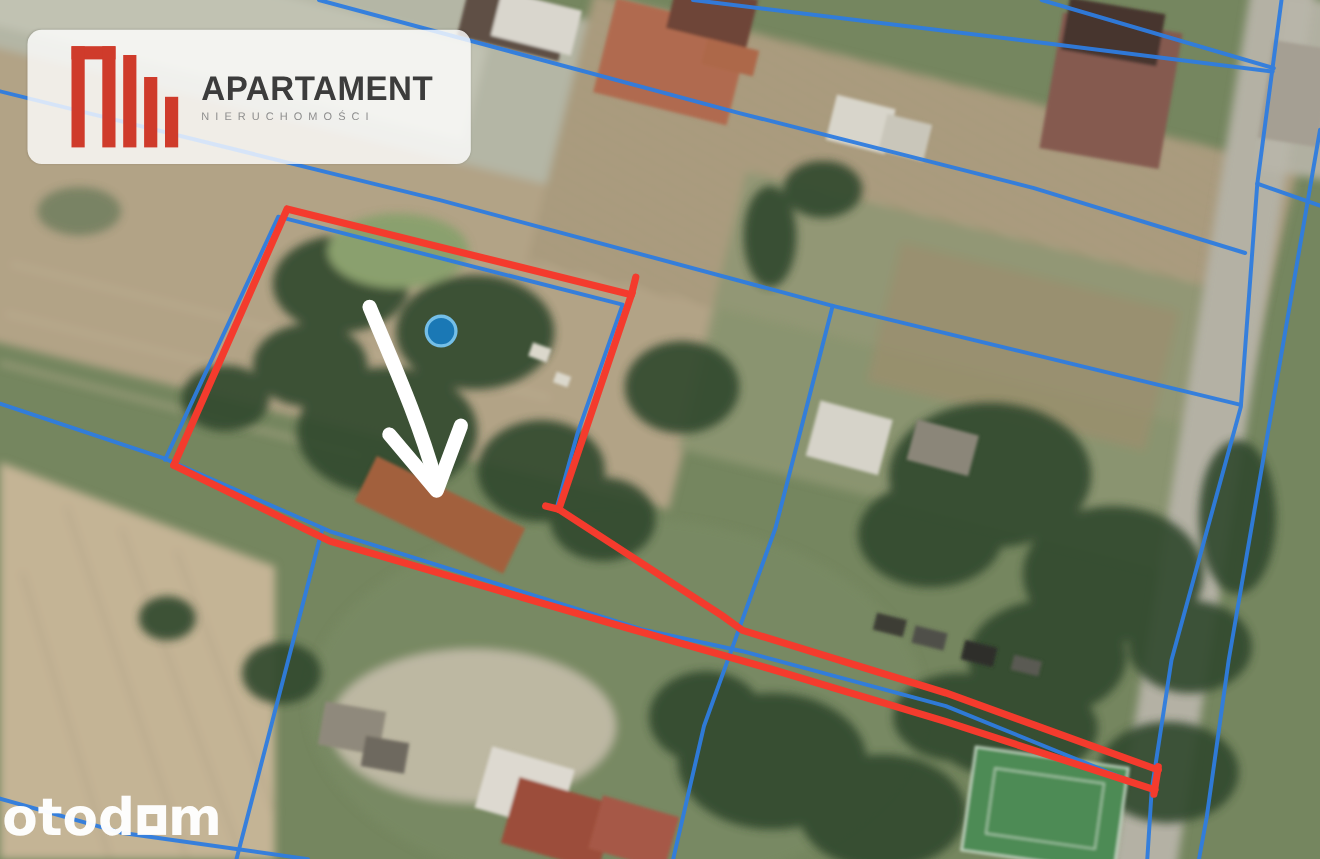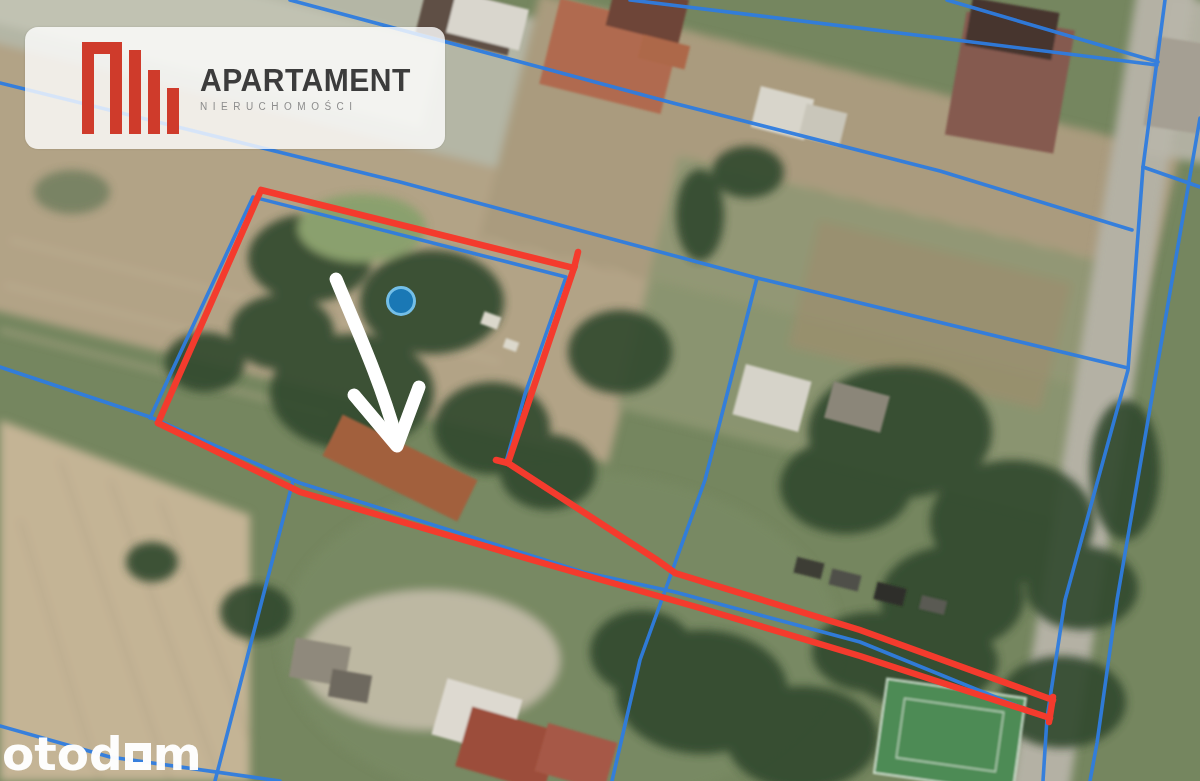--- a/index.html
+++ b/index.html
@@ -3,33 +3,33 @@
 <meta charset="utf-8">
 <style>
   html,body{margin:0;padding:0;background:#222;}
   .stage{position:relative;width:1200px;height:781px;overflow:hidden;background:#75865f;
          font-family:"Liberation Sans",sans-serif;}
   .stage svg{position:absolute;left:0;top:0;}
 
   
   .logo{position:absolute;left:25px;top:27px;width:363px;height:122px;
         background:rgba(255,255,255,.8);border-radius:13px;display:flex;align-items:center;
-        padding-left:57px;box-sizing:content-box;box-shadow:0 0 2px rgba(0,0,0,.15);}
+        padding-left:40px;box-sizing:content-box;box-shadow:0 0 2px rgba(0,0,0,.15);}
   .logo-mark{display:flex;align-items:flex-end;height:92px;gap:7px;}
   .logo-mark .frame{display:block;width:40px;height:92px;box-sizing:border-box;
         border:12px solid var(--logo-red);border-bottom:none;}
   .logo-mark .bar{display:block;width:12px;background:var(--logo-red);}
   .logo-mark .b1{height:84px;} .logo-mark .b2{height:64px;} .logo-mark .b3{height:46px;}
   .logo-text{margin-left:21px;}
   .logo-title{font-size:31px;font-weight:bold;color:var(--logo-title);letter-spacing:.5px;
         transform:scaleX(.97);transform-origin:left;line-height:1;}
   .logo-sub{font-size:10px;color:var(--logo-sub);letter-spacing:5.5px;margin-top:6px;line-height:1;}
 
   
-  .watermark{position:absolute;left:2px;bottom:4px;color:var(--wm-color);
+  .watermark{position:absolute;left:2px;bottom:14px;color:var(--wm-color);
         font-family:"DejaVu Sans",sans-serif;font-weight:bold;font-size:47px;line-height:1;
         opacity:.97;white-space:nowrap;}
   .wm-square{display:inline-block;width:26px;height:27px;border:8px solid currentColor;
         box-sizing:border-box;margin:0 2px;}
 </style>
 </head>
 <body>
 
 <div class="stage">
 

